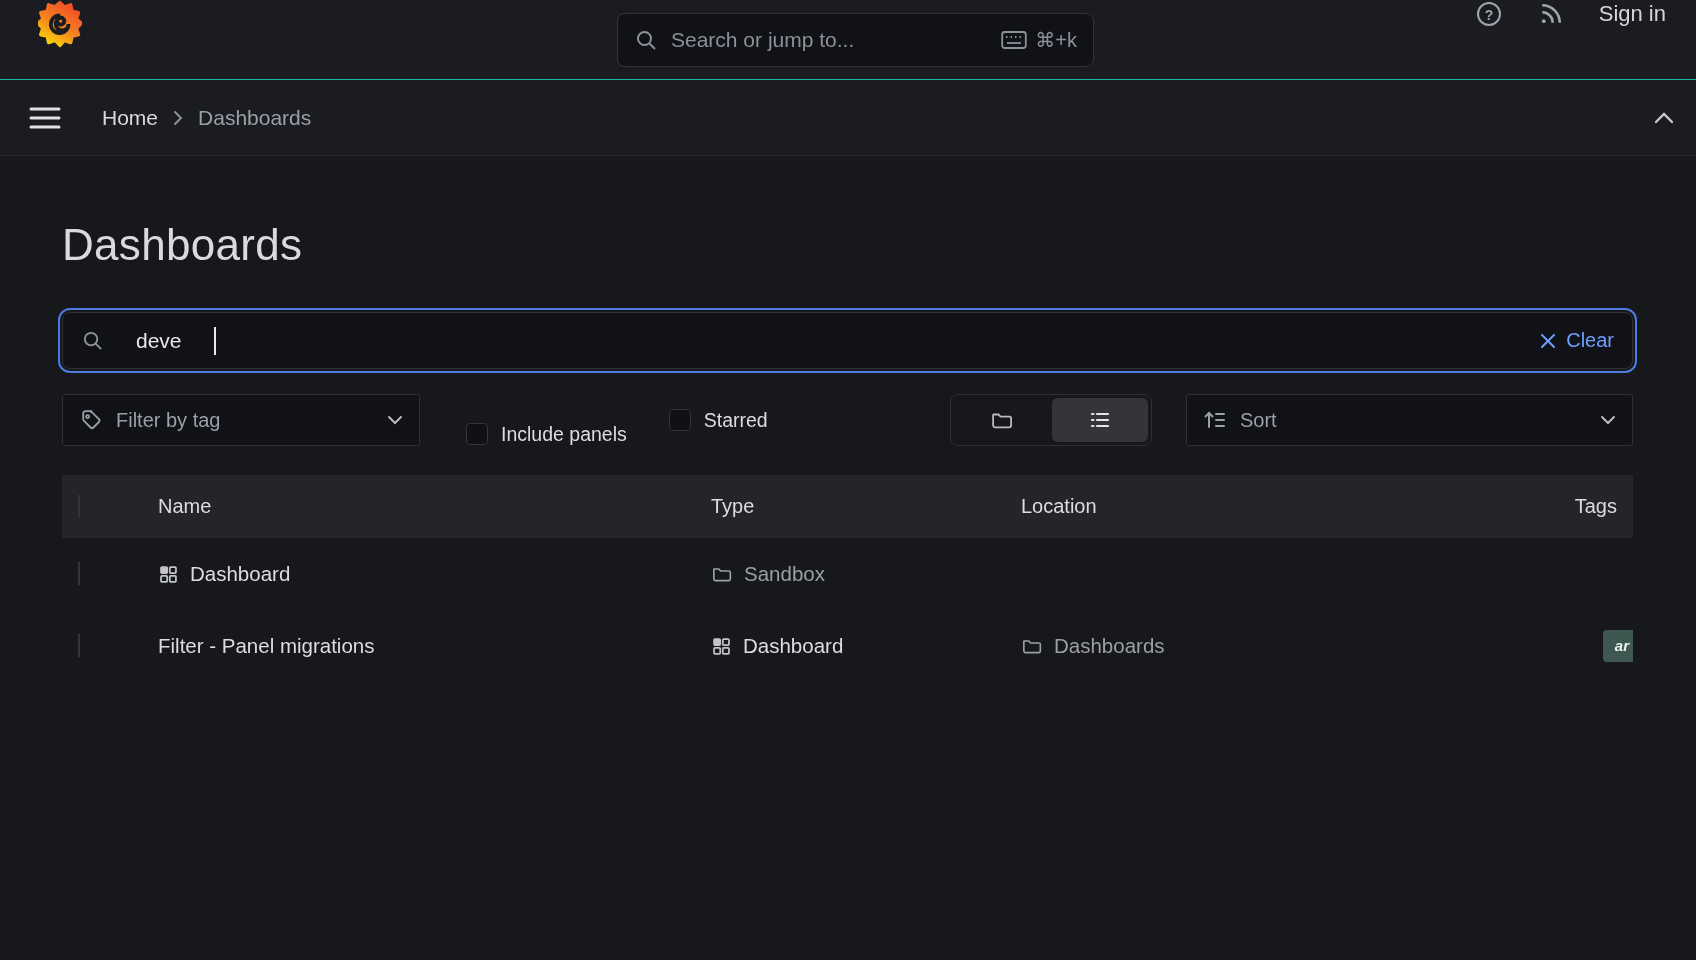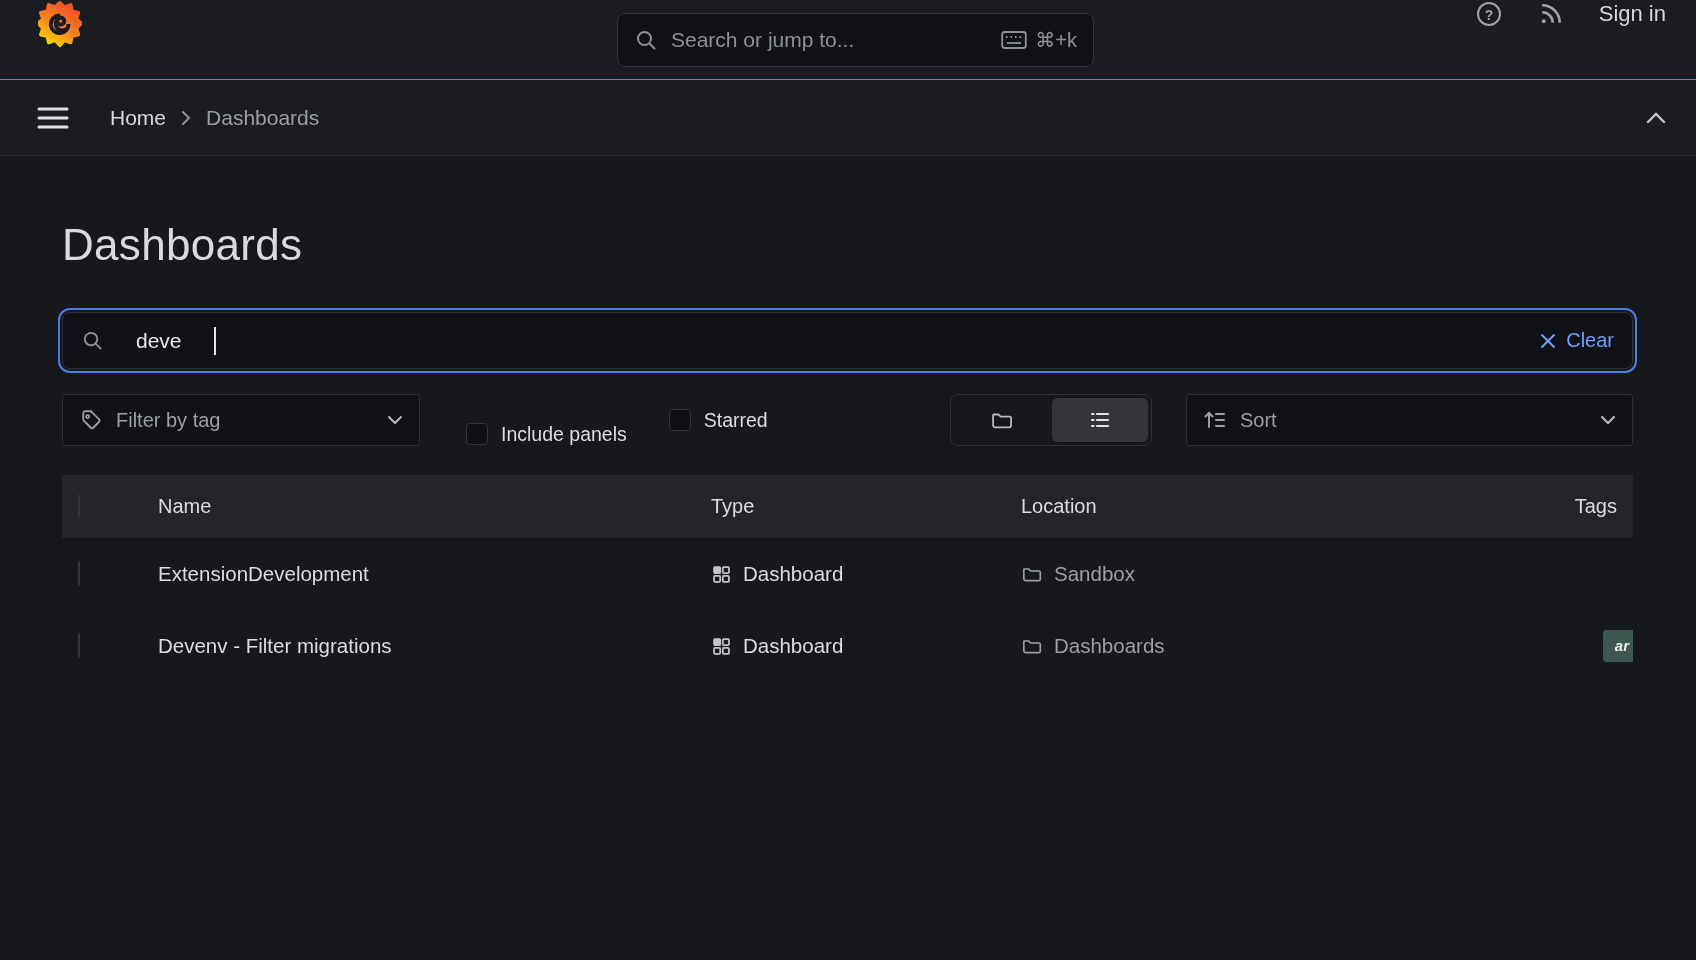--- a/index.html
+++ b/index.html
@@ -25,21 +25,21 @@
   }
   .top-search .ph { flex:1; font-size:21px; color:#8e9097; white-space:nowrap; }
   .shortcut { display:flex; align-items:center; gap:8px; color:#8e9097; font-size:20px; }
   .top-right { margin-left:auto; display:flex; align-items:center; gap:34px; }
   .signin { font-size:22px; color:#d5d6da; cursor:pointer; }
   .icon-btn { cursor:pointer; }
 
   
   .crumbbar {
     height:76px; background:#1b1c21; border-bottom:1px solid #26272e;
-    display:flex; align-items:center; padding:0 30px;
+    display:flex; align-items:center; padding:0 22px;
   }
   .hamburger { cursor:pointer; margin-left:6px; }
   .crumbs { display:flex; align-items:center; gap:14px; margin-left:40px; font-size:21px; }
   .crumb-home { color:#d8d9dd; font-weight:500; cursor:pointer; }
   .crumb-current { color:#9d9fa6; }
   .collapse { margin-left:auto; cursor:pointer; }
 
   
   .content { padding:64px 63px 0 62px; }
   .page-title { margin:0; font-size:44px; font-weight:500; color:#d9dade; letter-spacing:.3px; }
@@ -279,21 +279,20 @@
     <div class="thead">
       <div class="cell-check"><span class="checkbox"></span></div>
       <div>Name</div>
       <div>Type</div>
       <div>Location</div>
       <div class="cell-tags">Tags</div>
     </div>
 
     <div class="trow">
       <div class="cell-check"><span class="checkbox"></span></div>
-      <div class="cell-name">ExtensionDevelopment</div>
       <div class="cell-type">
         <span>
           <svg width="21" height="21" viewBox="0 0 24 24" fill="none" stroke="#c3c4c9" stroke-width="2">
             <rect x="3.5" y="3.5" width="7" height="7" rx="1" fill="#c3c4c9"></rect>
             <rect x="13.5" y="3.5" width="7" height="7" rx="1"></rect>
             <rect x="3.5" y="13.5" width="7" height="7" rx="1"></rect>
             <rect x="13.5" y="13.5" width="7" height="7" rx="1"></rect>
           </svg>
         </span>
         <span>Dashboard</span>
@@ -304,21 +303,21 @@
             <path d="M3.5 6.5 h5 l2 2.2 h9 a1.6 1.6 0 0 1 1.6 1.6 v7 a2 2 0 0 1 -2 2 h-14 a2 2 0 0 1 -2 -2 v-9.2 a1.6 1.6 0 0 1 0.4 -1.6 Z"></path>
           </svg>
         </span>
         <span>Sandbox</span>
       </div>
       <div class="cell-tags"></div>
     </div>
 
     <div class="trow">
       <div class="cell-check"><span class="checkbox"></span></div>
-      <div class="cell-name">Devenv - Filter migrations</div>
+      <div class="cell-name">Filter - Panel migrations</div>
       <div class="cell-type">
         <span>
           <svg width="21" height="21" viewBox="0 0 24 24" fill="none" stroke="#c3c4c9" stroke-width="2">
             <rect x="3.5" y="3.5" width="7" height="7" rx="1" fill="#c3c4c9"></rect>
             <rect x="13.5" y="3.5" width="7" height="7" rx="1"></rect>
             <rect x="3.5" y="13.5" width="7" height="7" rx="1"></rect>
             <rect x="13.5" y="13.5" width="7" height="7" rx="1"></rect>
           </svg>
         </span>
         <span>Dashboard</span>

